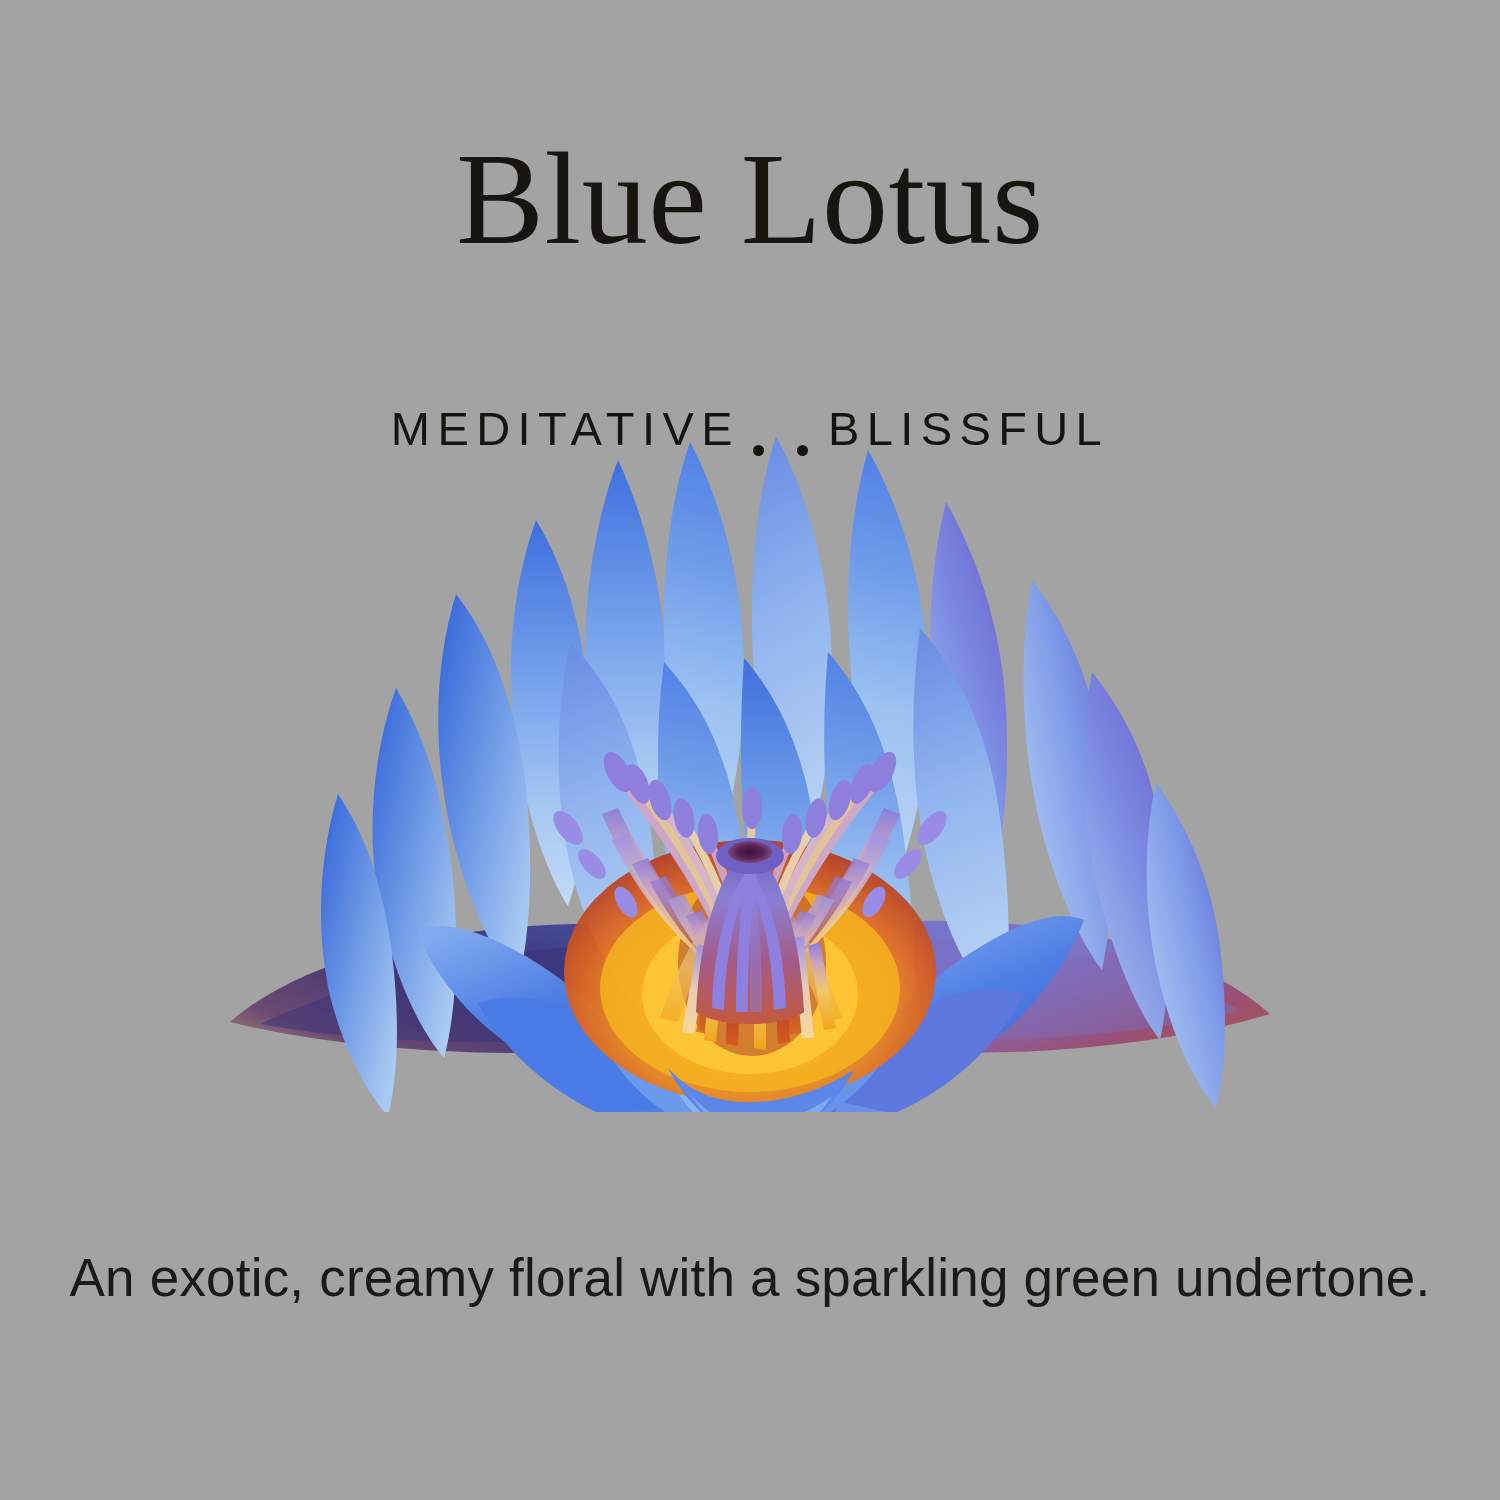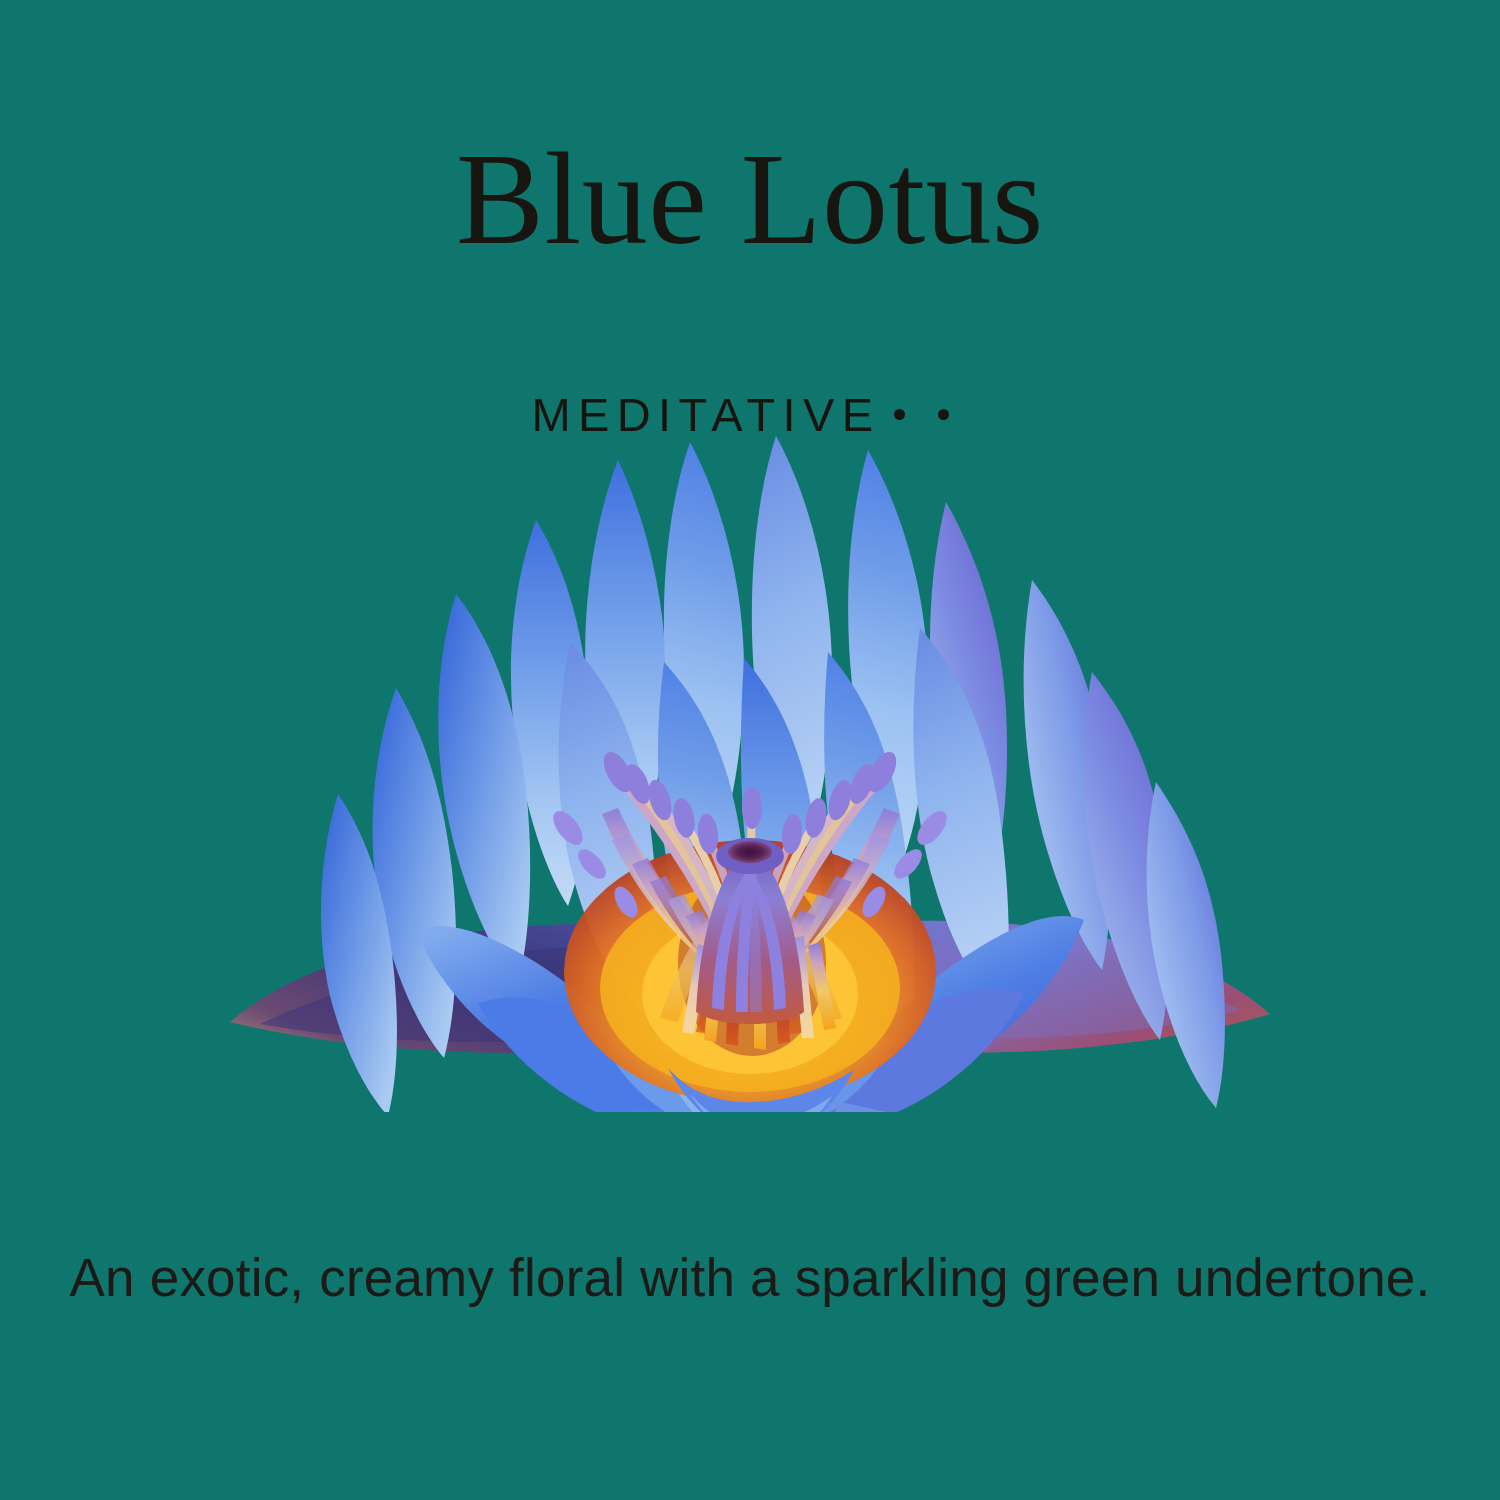--- a/index.html
+++ b/index.html
@@ -11,44 +11,44 @@
     width: 1500px;
     height: 1500px;
     background: #F4F1EA;
     font-family: "Liberation Sans", sans-serif;
     overflow: hidden;
   }
   .page {
     position: relative;
     width: 1500px;
     height: 1500px;
-    background: #0f766e;
+    background: #a3a3a3;
     display: flex;
     flex-direction: column;
     align-items: center;
   }
 
   
   .title {
     margin-top: 128px;
     font-family: "Liberation Serif", "DejaVu Serif", serif;
     font-size: 132px;
     line-height: 1.08;
     font-weight: 400;
     color: #17150F;
     letter-spacing: 0.5px;
     text-align: center;
     white-space: nowrap;
   }
 
   
   .subtitle-row {
-    margin-top: 28px;
+    margin-top: 42px;
     display: flex;
-    align-items: center;
+    align-items: flex-end;
     justify-content: center;
     gap: 0;
     white-space: nowrap;
   }
   .subtitle-word {
     font-family: "Liberation Sans", sans-serif;
     font-size: 47px;
     font-weight: 300;
     color: #16140F;
     letter-spacing: 7.4px;
@@ -102,20 +102,21 @@
 <body>
 
 <div class="page">
 
   <h1 class="title">Blue Lotus</h1>
 
   <div class="subtitle-row">
     <span class="subtitle-word">MEDITATIVE</span>
     <span class="subtitle-dot"></span>
     <span class="subtitle-dot"></span>
+    <span class="subtitle-word">BLISSFUL</span>
   </div>
 
   <div class="flower-wrap">
     <svg class="flower-svg" viewBox="0 0 1060 680" xmlns="http://www.w3.org/2000/svg">
       <defs>
 
         <linearGradient id="pTall" x1="0.5" y1="0" x2="0.45" y2="1">
           <stop offset="0" stop-color="#4F7FE6"></stop>
           <stop offset="0.28" stop-color="#6E9BE8"></stop>
           <stop offset="0.62" stop-color="#9CC2F2"></stop>

